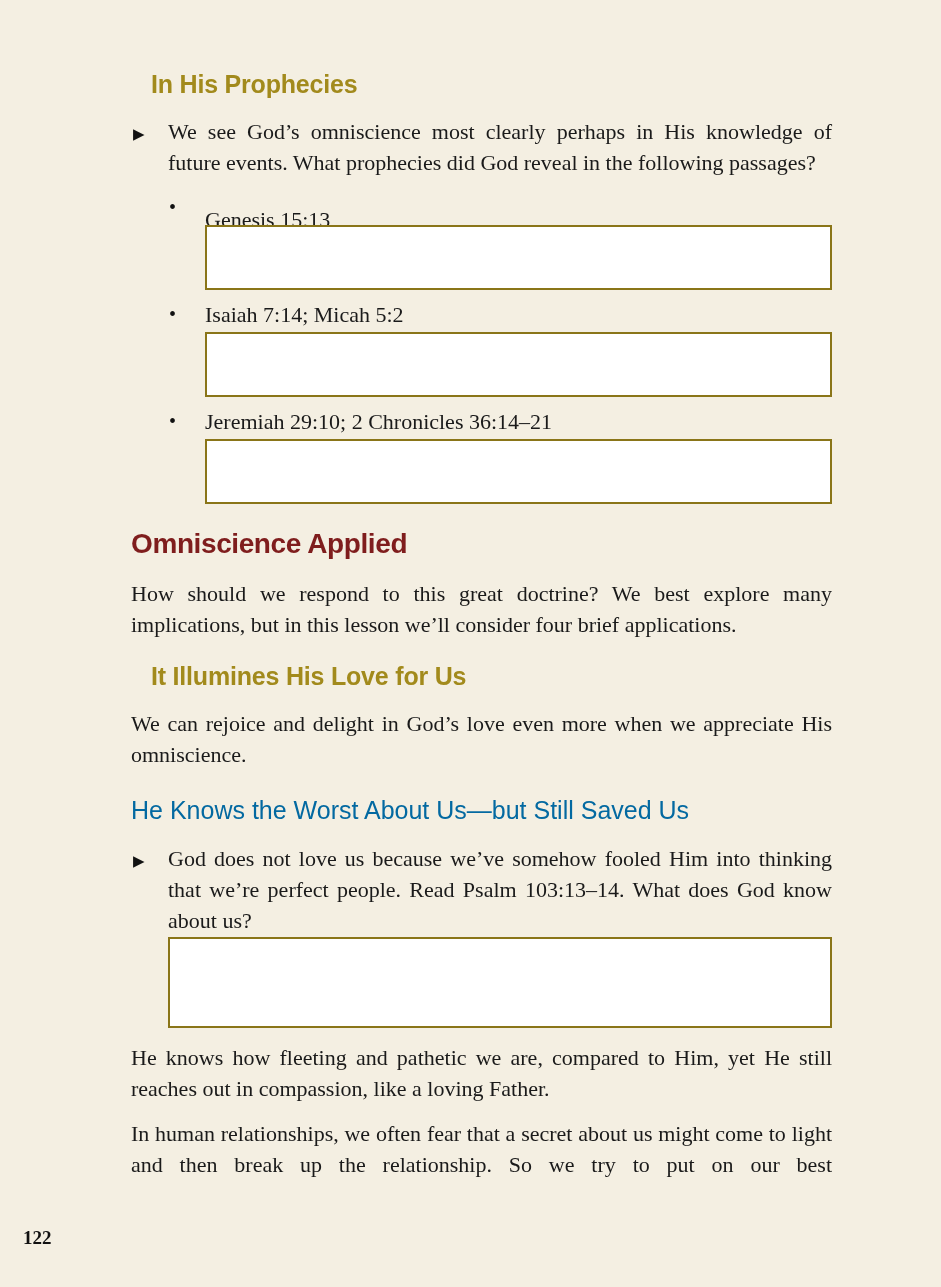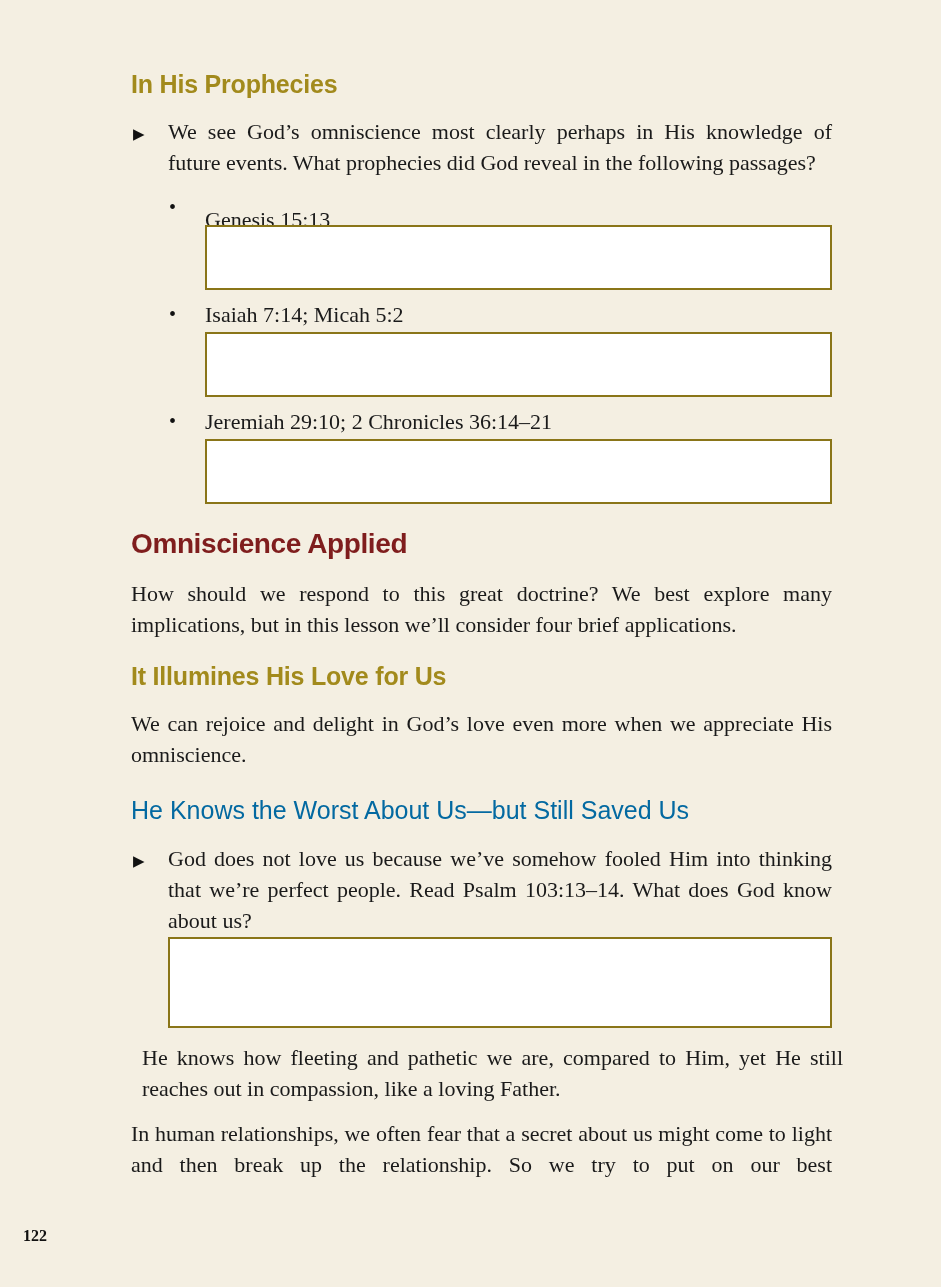--- a/index.html
+++ b/index.html
@@ -11,20 +11,21 @@
       font-family: "Liberation Serif", "DejaVu Serif", serif;
       color: #1a1a1a;
     }
     .abs { position: absolute; }
     .h-sub {
       font-family: "Liberation Sans", "DejaVu Sans", sans-serif;
       font-weight: 600;
       color: #a28a1c;
       font-size: 25px;
       letter-spacing: -0.2px;
+      margin-left: 20px;
     }
     .h-main {
       font-family: "Liberation Sans", "DejaVu Sans", sans-serif;
       font-weight: 700;
       color: #7f1d1d;
       font-size: 28px;
       letter-spacing: -0.4px;
     }
     .h-serif {
       font-family: Liberation Sans, sans-serif;
@@ -44,21 +45,21 @@
       font-size: 20px;
       color: #111;
     }
     .answer-box {
       background: #ffffff;
       border: 2px solid #8a7518;
       box-sizing: border-box;
     }
     .page-num {
       font-weight: 700;
-      font-size: 16px;
+      font-size: 19px;
       color: #111;
     }
   </style>
 </head>
 <body>
 
 <div class="abs h-sub" style="left:131px; top:70px;">In His Prophecies</div>
 
 <div class="abs bullet-tri" style="left:133px; top:125px;">▶</div>
 <div class="abs body-text" style="left:168px; top:116px; width:664px;">We see God’s omniscience most clearly perhaps in His knowledge of future events. What prophecies did God reveal in the following passages?</div>
@@ -80,16 +81,16 @@
 
 <div class="abs h-sub" style="left:131px; top:662px;">It Illumines His Love for Us</div>
 <div class="abs body-text" style="left:131px; top:708px; width:701px;">We can rejoice and delight in God’s love even more when we appreciate His omniscience.</div>
 
 <div class="abs h-serif" style="left:131px; top:796px;">He Knows the Worst About Us—but Still Saved Us</div>
 
 <div class="abs bullet-tri" style="left:133px; top:852px;">▶</div>
 <div class="abs body-text" style="left:168px; top:843px; width:664px;">God does not love us because we’ve somehow fooled Him into thinking that we’re perfect people. Read Psalm 103:13–14. What does God know about us?</div>
 <textarea class="abs answer-box" style="left: 168px; top: 937px; width: 664px; height: 91px; resize: none;"></textarea>
 
-<div class="abs body-text" style="left:131px; top:1042px; width:701px;margin-left:11px;">He knows how fleeting and pathetic we are, compared to Him, yet He still reaches out in compassion, like a loving Father.</div>
+<div class="abs body-text" style="left:131px; top:1042px; width:701px;">He knows how fleeting and pathetic we are, compared to Him, yet He still reaches out in compassion, like a loving Father.</div>
 <div class="abs body-text" style="left:131px; top:1118px; width:701px; text-align-last: justify;">In human relationships, we often fear that a secret about us might come to light and then break up the relationship. So we try to put on our best</div>
 
 <div class="abs page-num" style="left:23px; top:1227px;">122</div>
 
 </body></html>

